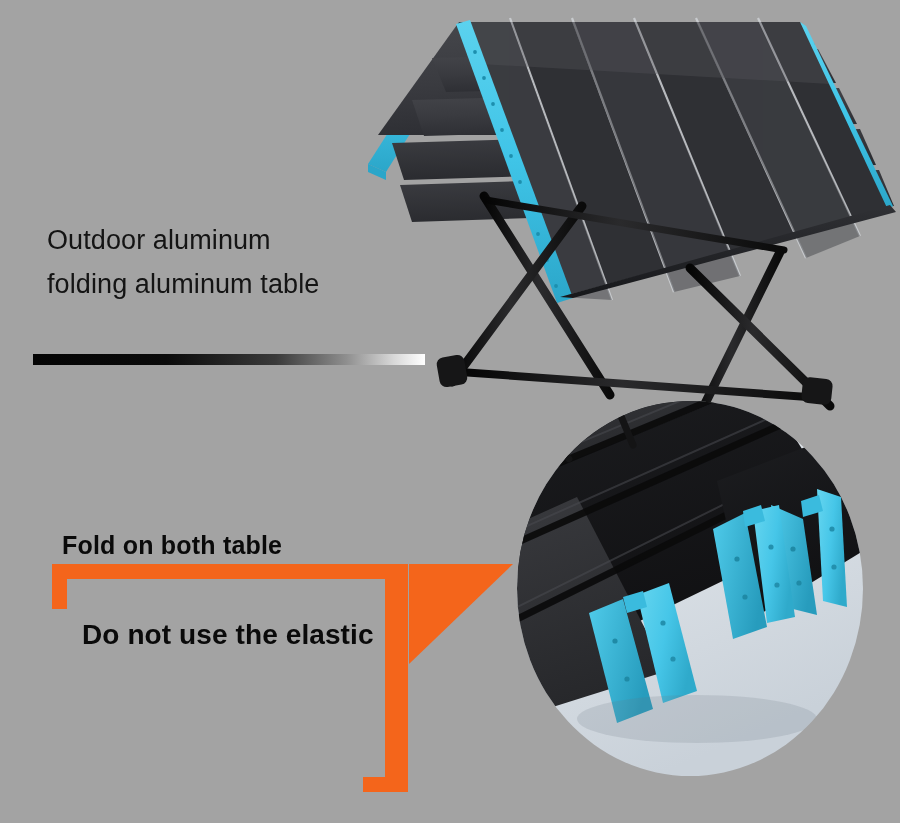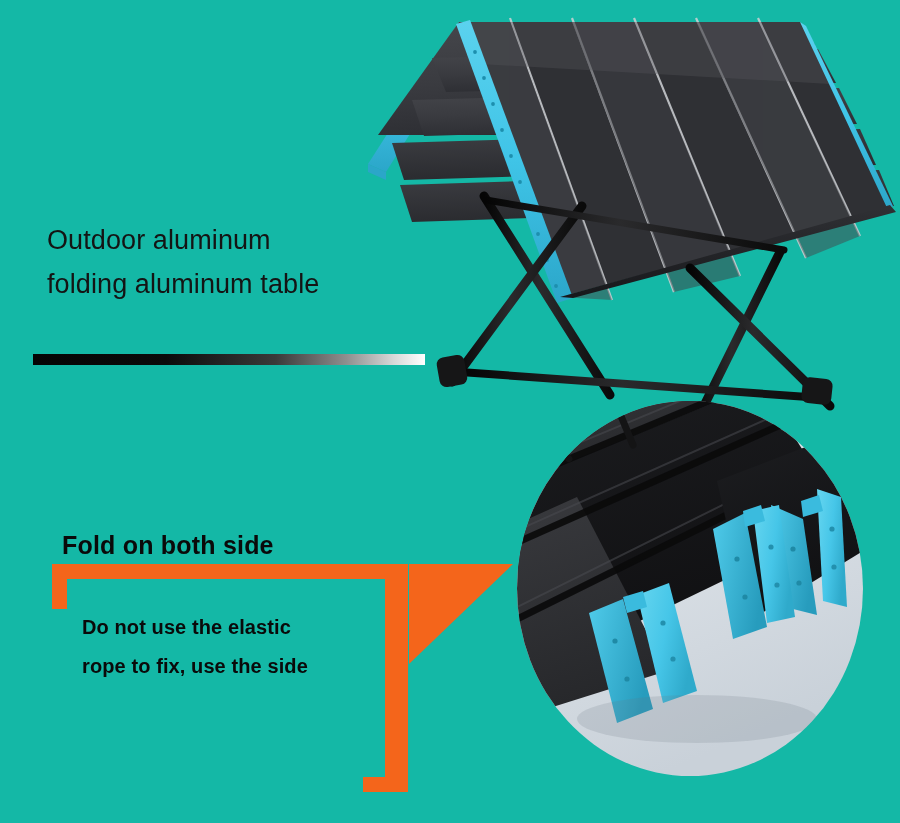--- a/index.html
+++ b/index.html
@@ -3,21 +3,21 @@
 <meta charset="utf-8">
 <title>Outdoor aluminum folding portable table</title>
 <style>
   * { margin:0; padding:0; box-sizing:border-box; }
   html,body { background:#ffffff; }
   body {
     width:900px; height:823px;
     font-family:"Liberation Sans", sans-serif;
     position:relative; overflow:hidden;
   }
-  #stage { position:absolute; inset:0; background:#14b8a6; }
+  #stage { position:absolute; inset:0; background:#a3a3a3; }
 
   
   .headline {
     position:absolute; left:47px; top:218px;
     width:360px;
     font-size:27px; line-height:1.63;
     color:#141414; font-weight:400;
     letter-spacing:0.1px;
     white-space:nowrap;
   }
@@ -43,21 +43,21 @@
   .callout .e-top    { left:0;    top:0;    width:356px; height:15px; }
   
   .callout .e-left   { left:0;    top:0;    width:15px;  height:45px; }
   
   .callout .e-right  { left:333px;top:0;    width:23px;  height:228px; }
   
   .callout .e-bottom { left:311px;top:213px;width:45px;  height:15px; }
 
   .callout-text {
     position:absolute; left:30px; top:44px; width:300px;
-    font-size:20px; font-weight:bold; line-height:1.95;
+    font-size:28px; font-weight:bold; line-height:1.95;
     color:#0a0a0a; letter-spacing:0.1px;
   }
   .callout-text .ln { display:block; }
 
   
   .pointer {
     position:absolute; left:409px; top:564px;
     width:0; height:0;
     border-top:0 solid transparent;
     border-left:104px solid #F4651B;
@@ -317,29 +317,28 @@
     </svg>
   </div>
 
   <div class="headline">
     <span class="ln">Outdoor aluminum</span>
     <span class="ln">folding aluminum table</span>
   </div>
 
   <div class="rule"></div>
 
-  <div class="fold-label">Fold on both side</div>
+  <div class="fold-label">Fold on both table</div>
 
   <div class="callout">
     <div class="edge e-top"></div>
     <div class="edge e-left"></div>
     <div class="edge e-right"></div>
     <div class="edge e-bottom"></div>
 
     <div class="callout-text">
       <span class="ln">Do not use the elastic</span>
-      <span class="ln">rope to fix, use the side</span>
     </div>
   </div>
 
   <div class="pointer"></div>
 
 </div>
 
 </body></html>

